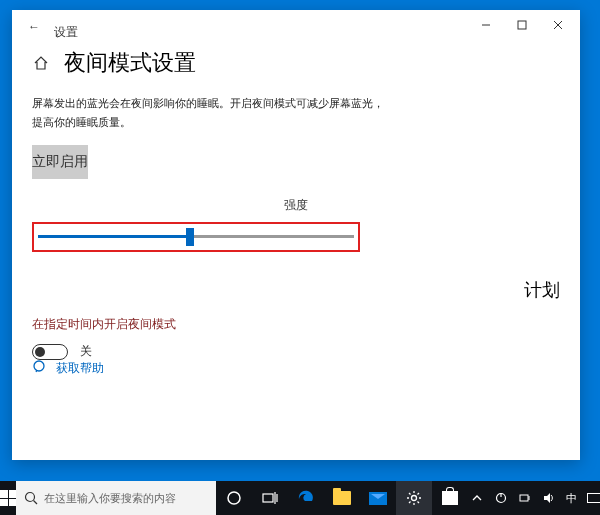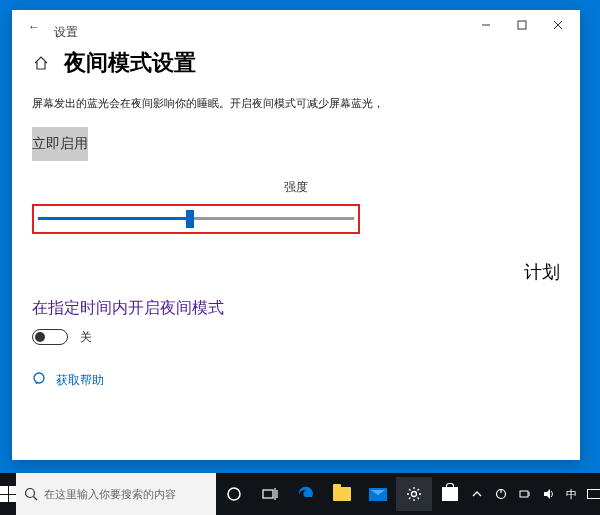--- a/index.html
+++ b/index.html
@@ -49,21 +49,21 @@
       font-size: 11px;
     }
     .content {
       padding: 8px 20px 20px 20px;
       overflow: auto;
       font-size: 12px;
       color: #333;
     }
     .page-header { display: flex; align-items: center; margin-bottom: 16px; }
     .home-icon { width: 18px; height: 18px; margin-right: 14px; display: flex; align-items: center; justify-content: center; }
-    .page-title { font-size: 22px; font-weight: 700; color: #000; }
+    .page-title { font-size: 22px; font-weight: 400; color: #000; }
     .desc { line-height: 1.7; margin-bottom: 14px; color: #222; font-size: 11px;}
     .primary-btn {
       display: inline-block;
       background: #ccc;
       border: none;
       padding: 8px 0;
       font-size: 14px;
       color: #333;
       cursor: pointer;
       margin-bottom: 18px;
@@ -92,39 +92,39 @@
     }
     .thumb {
       position: absolute;
       top: -1px;
       width: 8px;
       height: 18px;
       background: #0067c0;
       transform: translateX(-4px);
     }
     .section-title { font-size: 18px; color: #000; margin-bottom: 14px; font-weight: 400; text-align: right;}
-    .sublabel { font-size: 16px; margin-bottom: 10px; color: #4c1d95;}
+    .sublabel { font-size: 12px; margin-bottom: 10px; color: #7f1d1d;}
     .toggle-row { display: flex; align-items: center; gap: 12px; }
     .toggle {
       width: 36px; height: 16px; border: 1px solid #333; border-radius: 10px;
       position: relative; background: #fff; cursor: pointer;
     }
     .toggle .knob {
       position: absolute; left: 2px; top: 2px; width: 10px; height: 10px;
       background: #333; border-radius: 50%;
     }
     .toggle-text { font-size: 12px; color: #333; }
-    .help-link { display: flex; align-items: center; gap: 10px; color: #0067c0; font-size: 12px; margin-top: 26px; cursor: pointer; }
+    .help-link { display: flex; align-items: center; gap: 10px; color: #0067c0; font-size: 12px; cursor: pointer; }
     .help-link .chat-icon { color: #0067c0; }
 
     
     .taskbar {
       position: absolute;
       left: 0; right: 0; bottom: 0;
-      height: 42px;
+      height: 34px;
       background: #101318;
       display: flex;
       align-items: stretch;
       color: #fff;
       font-size: 11px;
     }
     .start {
       width: 40px; display: flex; align-items: center; justify-content: center;
       cursor: pointer;
     }
@@ -205,20 +205,21 @@
       <div class="home-icon">
         <svg width="16" height="16" viewBox="0 0 16 16">
             <path d="M2 8 L8 2 L14 8 M4 7 V14 H12 V7" fill="none" stroke="#333" stroke-width="1.2"></path>
           </svg>
       </div>
       <h1 class="page-title">夜间模式设置</h1>
     </div>
 
     <p class="desc">
       <span>屏幕发出的蓝光会在夜间影响你的睡眠。开启夜间模式可减少屏幕蓝光，</span><br>
+      <span>提高你的睡眠质量。</span>
     </p>
 
     <button class="primary-btn">立即启用</button>
 
     <div class="label">强度</div>
 
     <div class="slider-wrap">
       <div class="slider">
         <div class="track-bg"></div>
         <div class="track-fill" id="track-fill" style="width: 48%;"></div>

